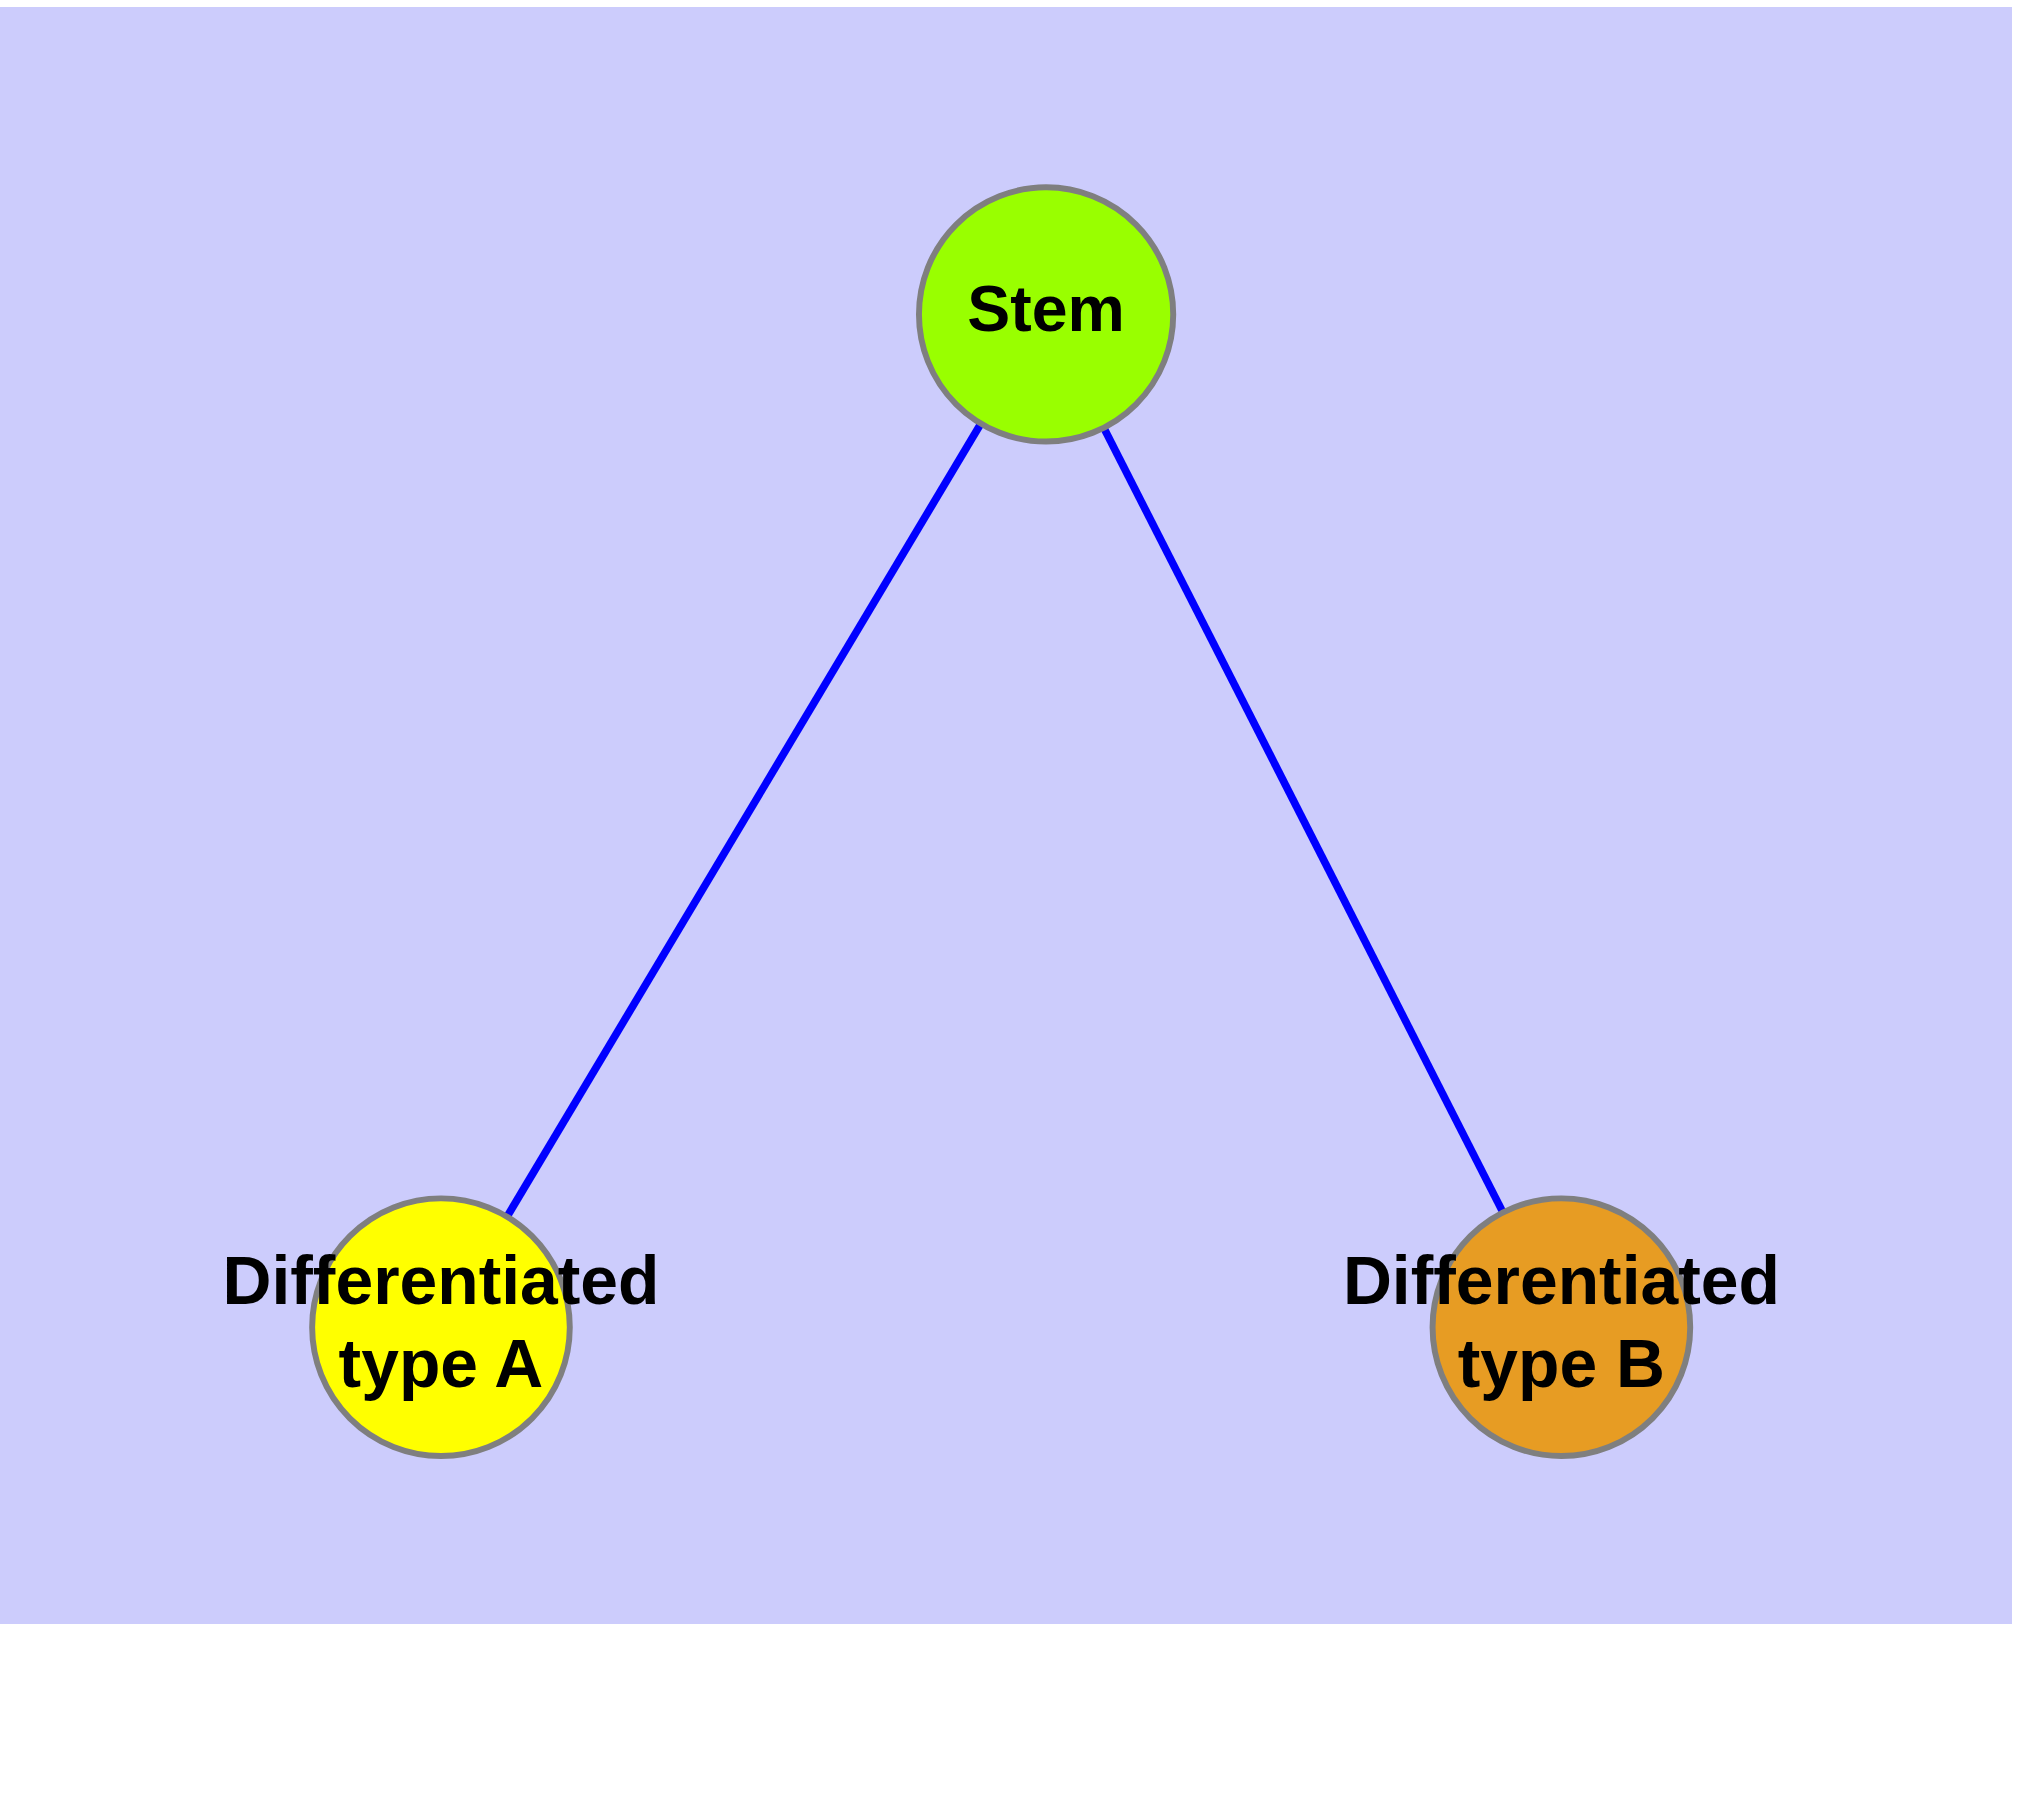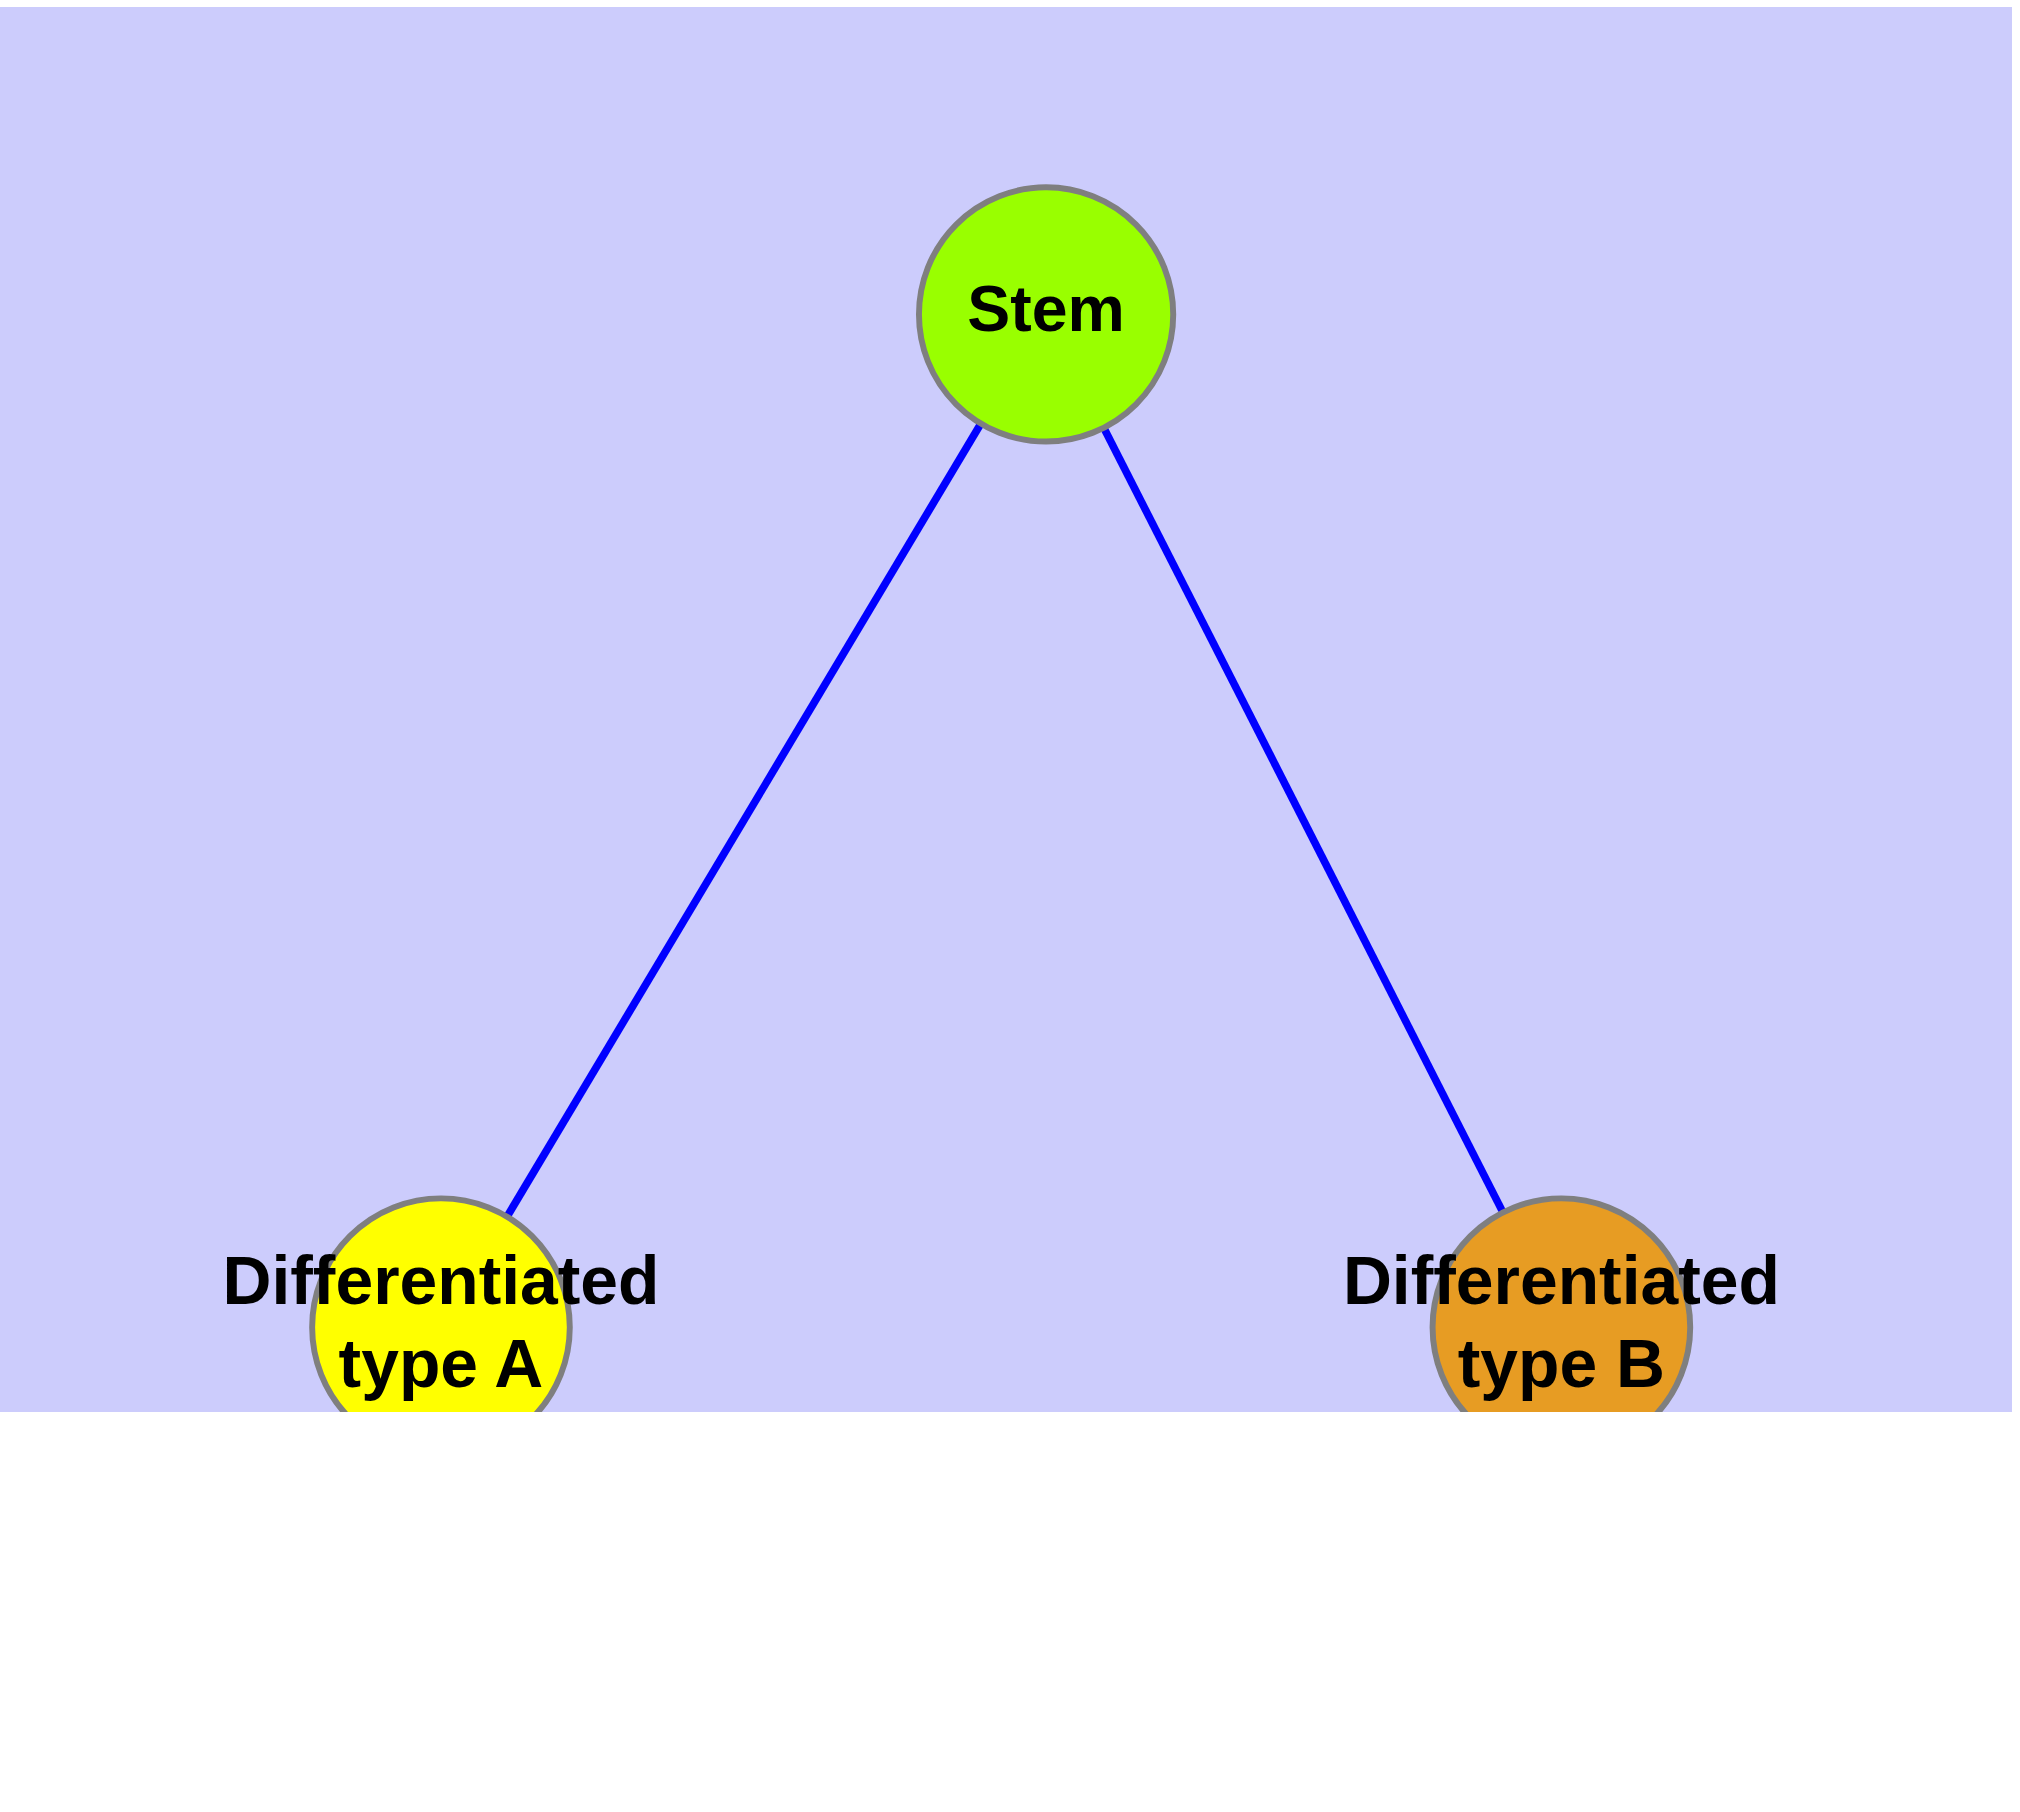--- a/index.html
+++ b/index.html
@@ -7,21 +7,21 @@
     margin: 0;
     padding: 0;
     background: #ffffff;
   }
   body {
     font-family: "Liberation Sans", sans-serif;
   }
   #canvas {
     position: relative;
     width: 2021px;
-    height: 1412px;
+    height: 1624px;
     background: #ffffff;
     overflow: hidden;
   }
   #plot-area {
     position: absolute;
     left: 0;
     top: 6.8px;
     width: 2012px;
     height: 1805px;
     background: #ccccfc;

